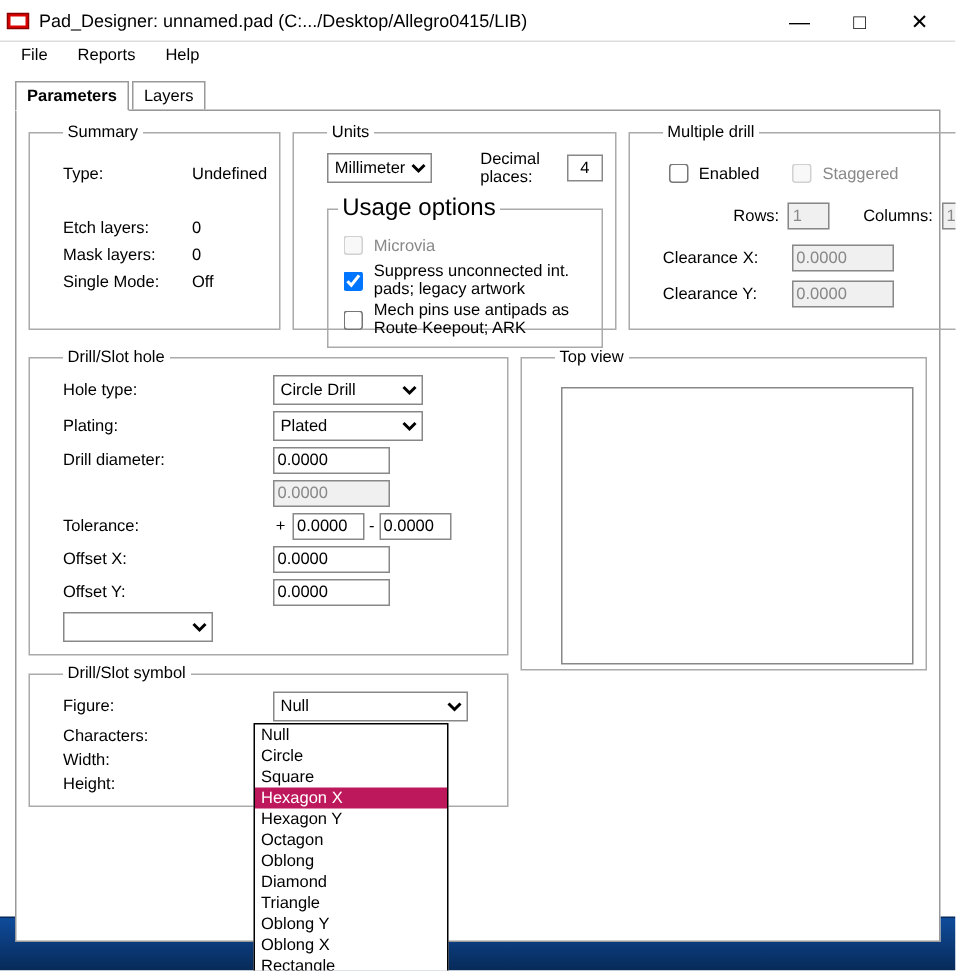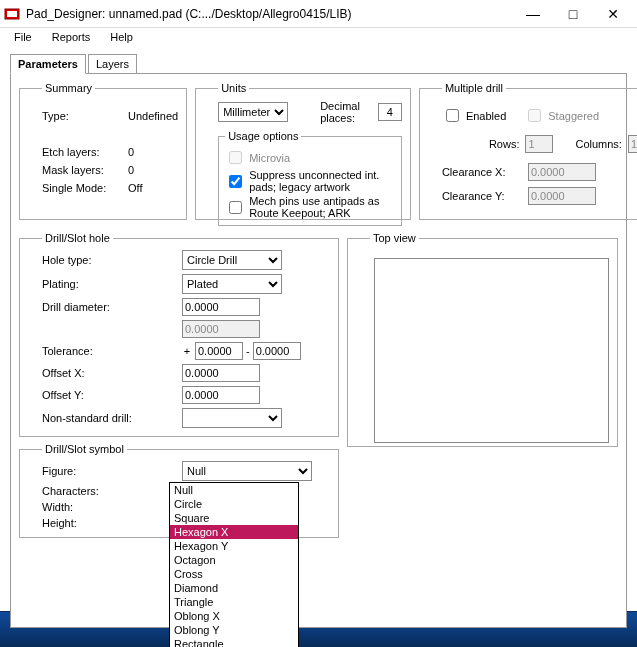--- a/index.html
+++ b/index.html
@@ -22,21 +22,21 @@
 .col { display: flex; flex-direction: column; }
 input[type=text] { border: 1px solid #888; padding: 1px 2px; height: 18px; background: #fff; }
 input[disabled] { background: #f0f0f0; color: #888; }
 select { border: 1px solid #888; height: 20px; background: #fff; }
 .checkbox { display: flex; align-items: center; gap: 4px; margin: 2px 0; }
 .checkbox input { width: 13px; height: 13px; }
 .checkbox.disabled { color: #888; }
 .summary-line { margin: 6px 0; display: flex; gap: 6px; }
 .summary-line span:first-child { min-width: 80px; }
 .units-inner { display: flex; align-items: center; gap: 8px; margin-bottom: 6px; }
-.usage-options legend { font-size: 11px; }
+.usage-options legend { font-size: 16px; }
 .groupbox { margin-bottom: 6px; }
 .grid2 { display: grid; grid-template-columns: 140px 1fr; row-gap: 4px; align-items: center; }
 .topview-canvas { width: 235px; height: 185px; border: 1px solid #888; background: #fff; margin: 8px 0 0 4px; }
 .dropdown-popup { position: absolute; border: 1px solid #000; background: #fff; z-index: 10; width:132px; }
 .dropdown-popup .opt { padding: 0 4px; height: 14px; line-height: 14px; cursor: default; white-space: nowrap; }
 .dropdown-popup .opt.sel { background: #be185d; color: #fff; }
 .statusbar { position: absolute; left: 10px; bottom: 34px; width: 260px; height: 21px; border: 1px solid #aaa; background:#f4f4f4; }
 .taskbar { position: absolute; left: 0; bottom: 0; right: 0; height: 36px; background: linear-gradient(#0f4b9b, #072a58); border-top: 1px solid #072a58;}
 .muldrill-grid { display:grid; grid-template-columns: auto 44px auto 44px; gap: 8px 6px; align-items:center; margin-top:4px;margin-left:47px;}
 .muldrill-head { display:flex; gap:18px; }
@@ -159,21 +159,20 @@
             <div style="display:flex;align-items:center;gap:3px;">
               <span style="width:10px;text-align:center;">+</span>
               <input type="text" style="width: 48px;" value="0.0000">
               <span>-</span>
               <input type="text" style="width: 48px;" value="0.0000">
             </div>
             <span>Offset X:</span>
             <input type="text" style="width: 78px;" value="0.0000">
             <span>Offset Y:</span>
             <input type="text" style="width: 78px;" value="0.0000">
-            <span>Non-standard drill:</span>
             <select style="width:100px;"><option></option></select>
           </div>
         </fieldset>
 
         <fieldset class="groupbox" style="position:relative;">
           <legend>Drill/Slot symbol</legend>
           <div class="grid2">
             <span>Figure:</span>
             <select id="figureSel" style="width:130px;"><option>Null</option></select>
             <span>Characters:</span>
@@ -192,24 +191,24 @@
       </fieldset>
     </div>
 
     <div id="figPopup" class="dropdown-popup" style="left: 158px; top: 408px; width: 130px;">
         <div class="opt">Null</div>
         <div class="opt">Circle</div>
         <div class="opt">Square</div>
         <div class="opt sel">Hexagon X</div>
         <div class="opt">Hexagon Y</div>
         <div class="opt">Octagon</div>
-        <div class="opt">Cross</div>
+        <div class="opt">Oblong</div>
         <div class="opt">Diamond</div>
         <div class="opt">Triangle</div>
+        <div class="opt">Oblong Y</div>
         <div class="opt">Oblong X</div>
-        <div class="opt">Oblong Y</div>
         <div class="opt">Rectangle</div>
       </div>
   </div>
 </div>
 
 <div class="statusbar"></div>
 <div class="taskbar"></div>
 
 </body></html>

